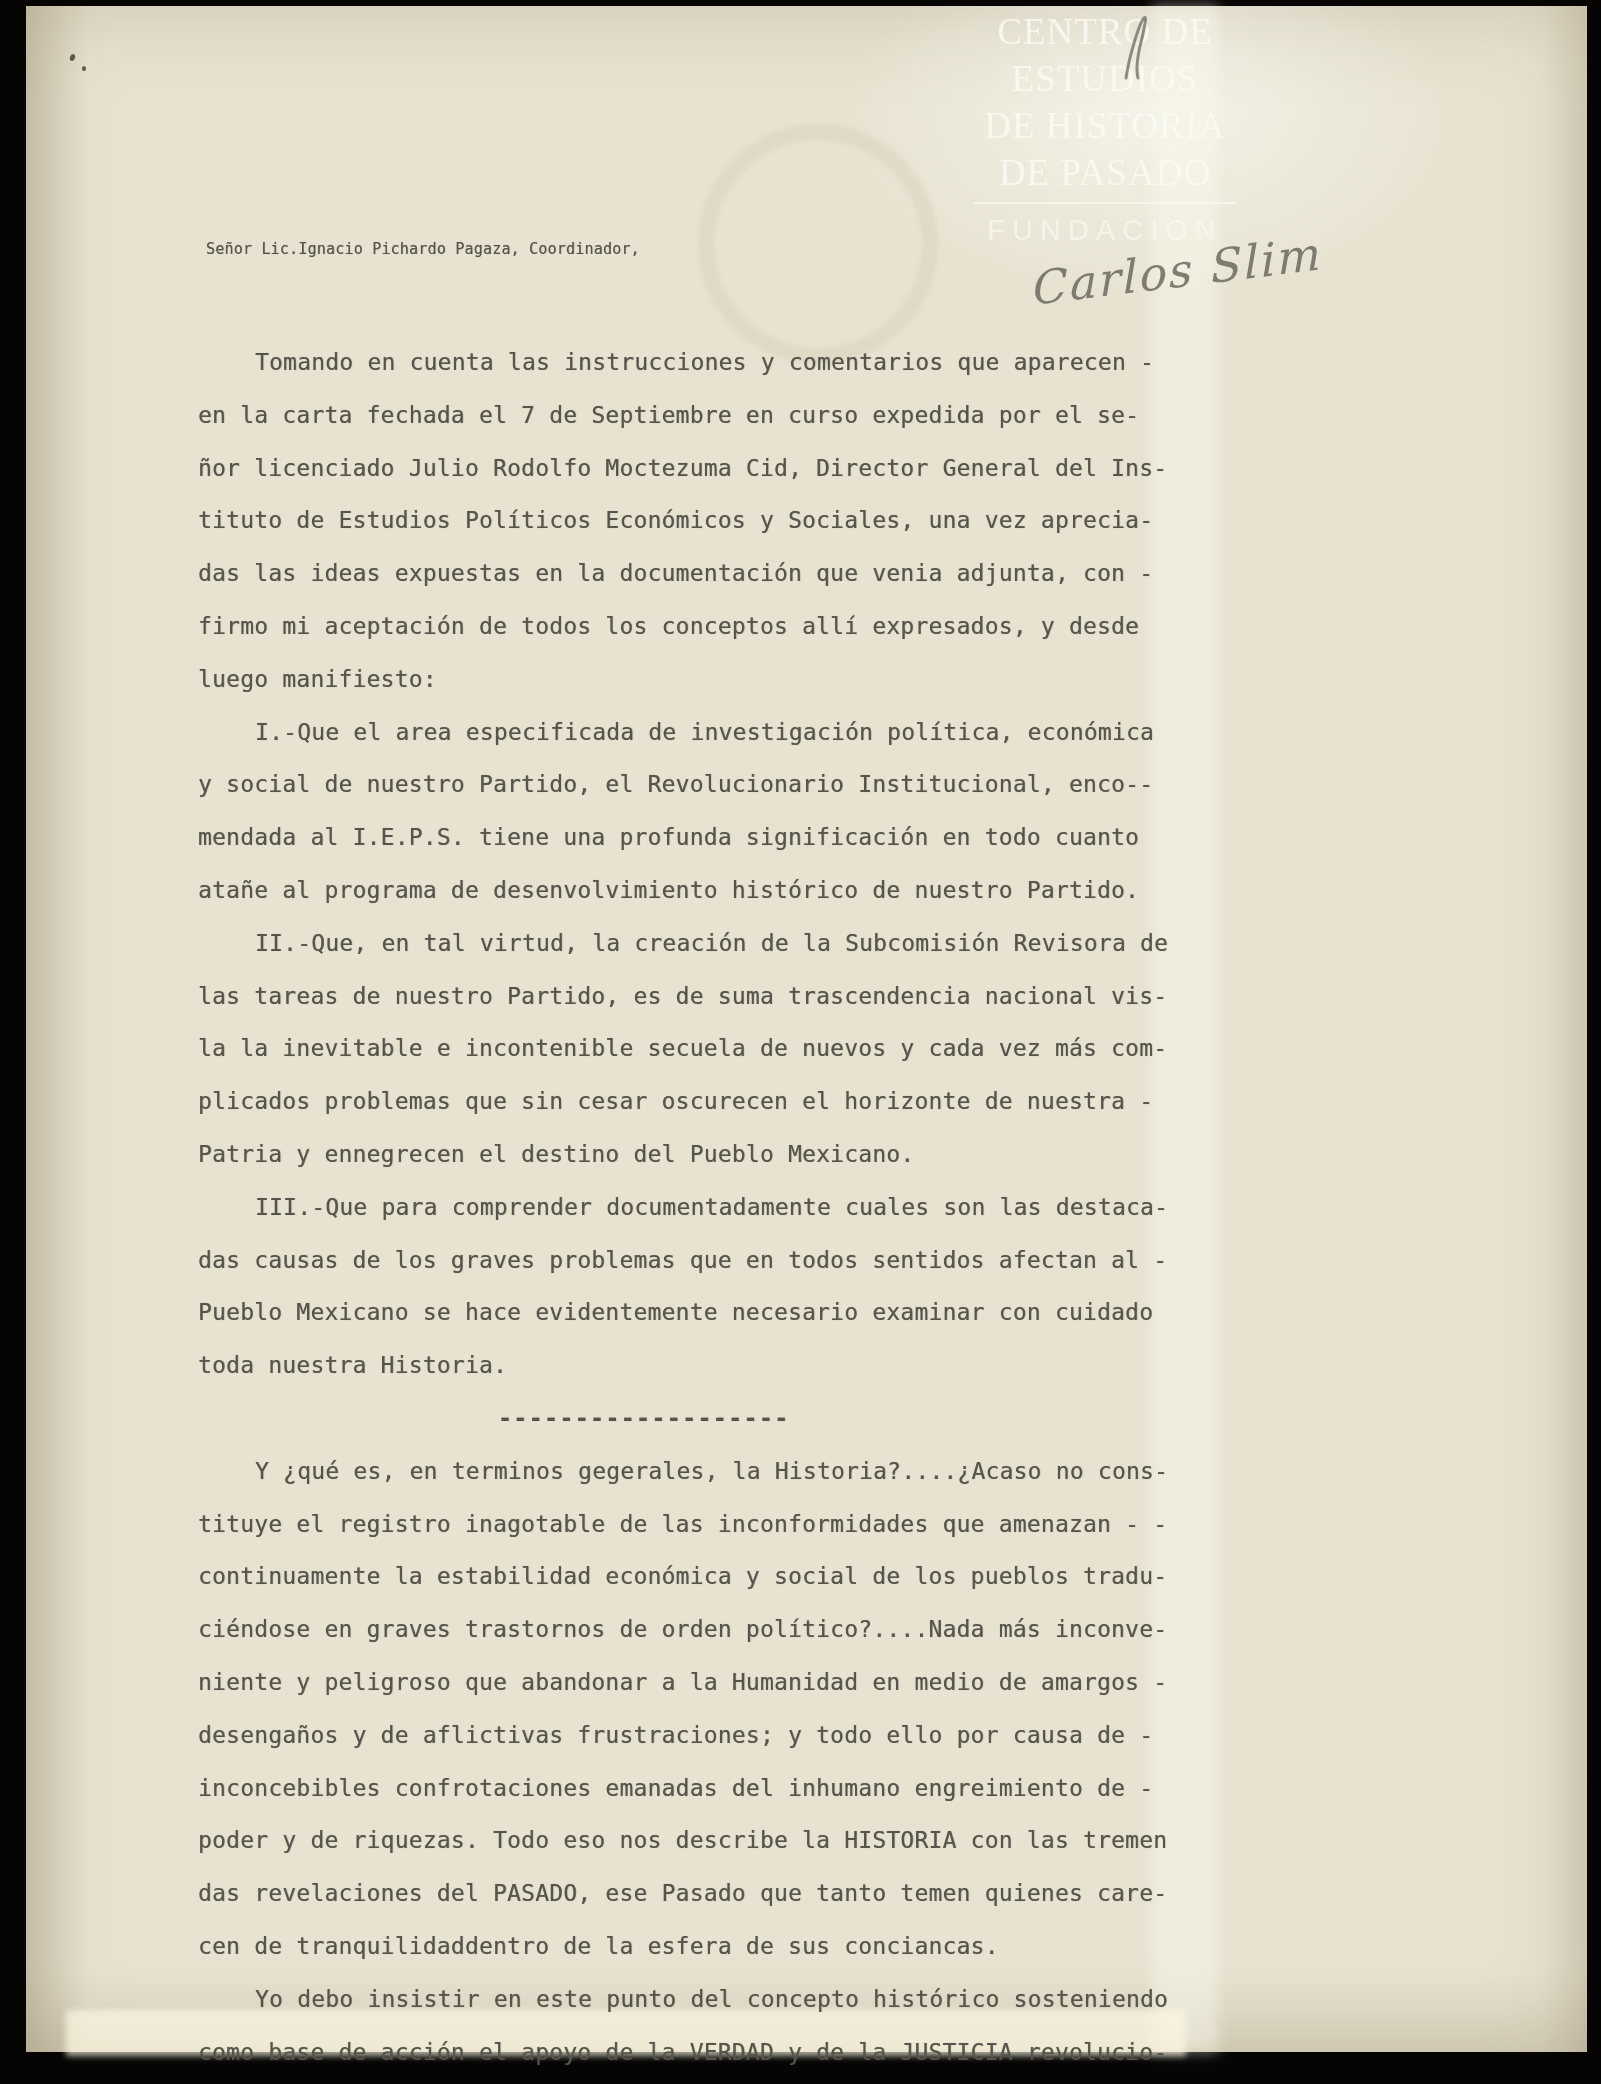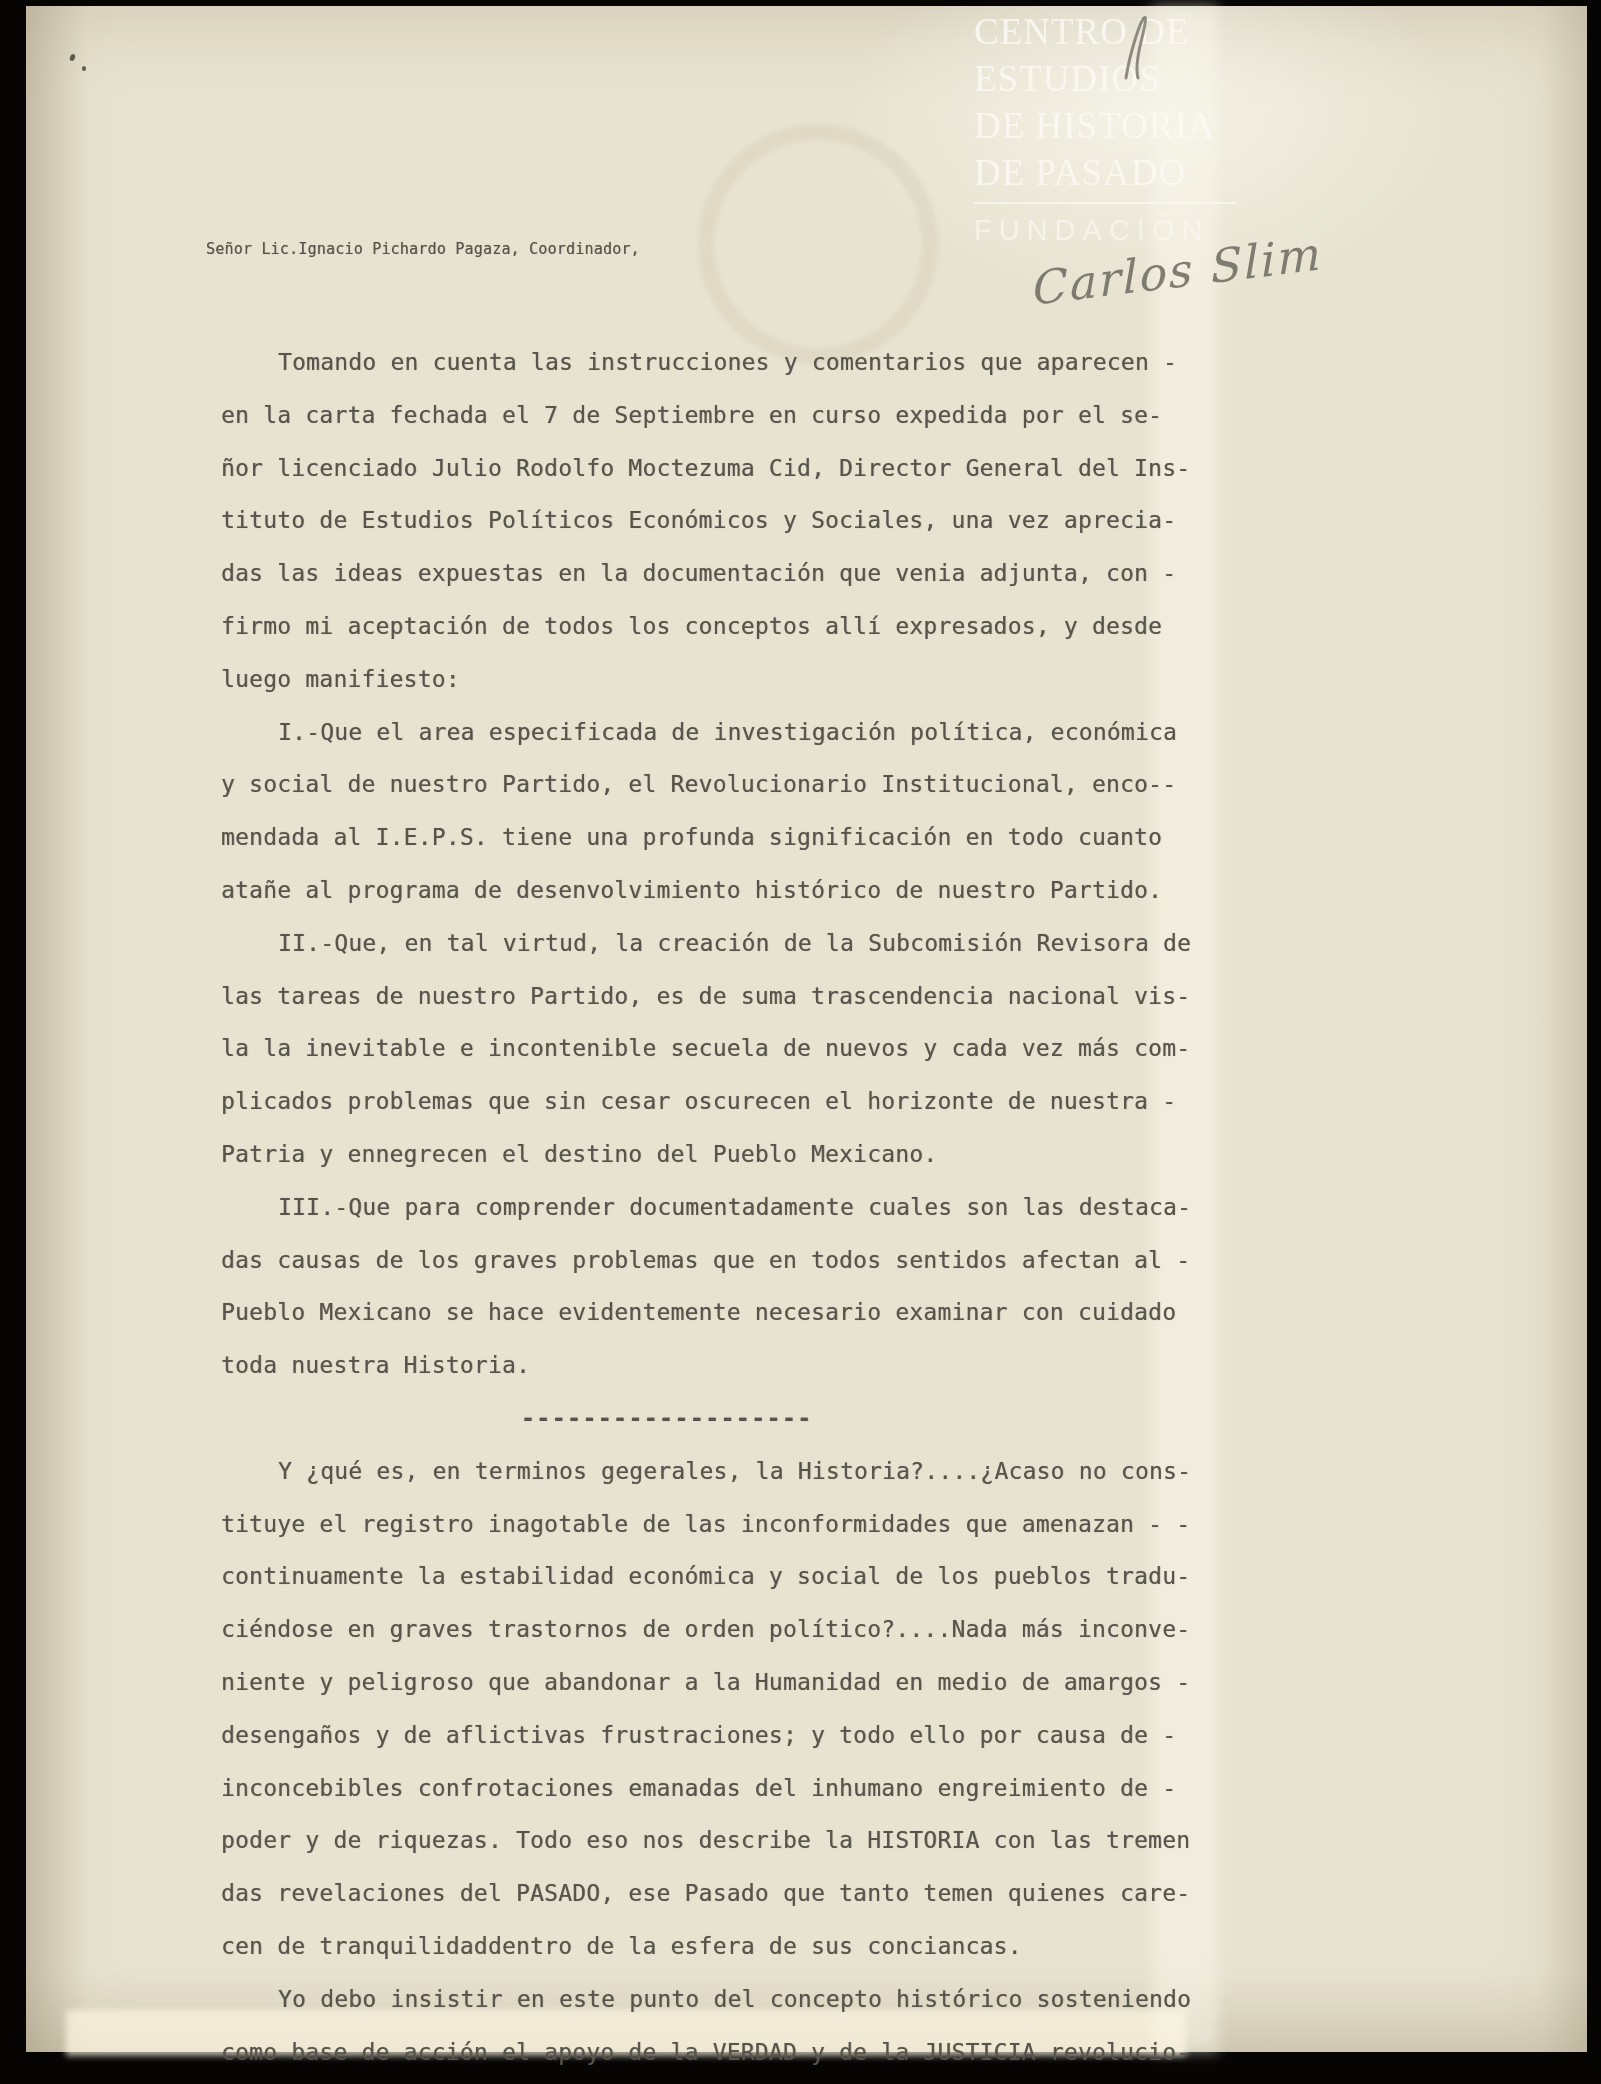--- a/index.html
+++ b/index.html
@@ -40,21 +40,21 @@
   .bottom-band{
     position:absolute; left:40px; top:2004px; width:1120px; height:46px;
     background:rgba(252,247,227,0.7); filter:blur(3px);
   }
   .speck{ position:absolute; background:rgba(60,58,48,0.8); border-radius:50%; }
   .speck.a{ left:44px; top:48px; width:5px; height:7px; transform:rotate(20deg); }
   .speck.b{ left:56px; top:60px; width:4px; height:5px; }
 
   
   .watermark{
-    position:absolute; left:948px; top:2px; width:262px; text-align:left;
+    position:absolute; left:948px; top:2px; width:262px; text-align:center;
     color:rgba(250,249,243,0.85); pointer-events:none;
   }
   .wm-line{
     font-family:"Liberation Serif", serif; font-size:37px; line-height:47px;
     letter-spacing:1px; white-space:nowrap;
   }
   .wm-rule{ height:2px; background:rgba(250,249,243,0.75); margin:6px 0 8px; }
   .wm-foundation{
     font-family:"Liberation Sans", sans-serif; font-size:29px; line-height:36px;
     letter-spacing:7px; color:rgba(248,246,239,0.78); white-space:nowrap;
@@ -75,21 +75,21 @@
     letter-spacing:0.2px; text-shadow:0.4px 0.4px 0.8px rgba(87,84,75,0.6);
   }
   .addressee{
     position:absolute; left:180px; top:231px;
     font-size:15px; line-height:25px; white-space:pre;
   }
   .addressee .line:nth-child(2),
   .addressee .line:nth-child(3){ padding-left:12px; }
 
   .letter-body{
-    position:absolute; left:195px; top:330px;
+    position:absolute; left:172px; top:330px;
     font-size:23px; line-height:52.8px; white-space:pre;
   }
   .letter-body .line.indent{ padding-left:57px; }
   .letter-body .line.separator{ padding-left:300px; font-weight:bold; letter-spacing:1.5px; }
 </style>
 </head>
 <body>
 
 <div class="scan">
   <div class="paper">

